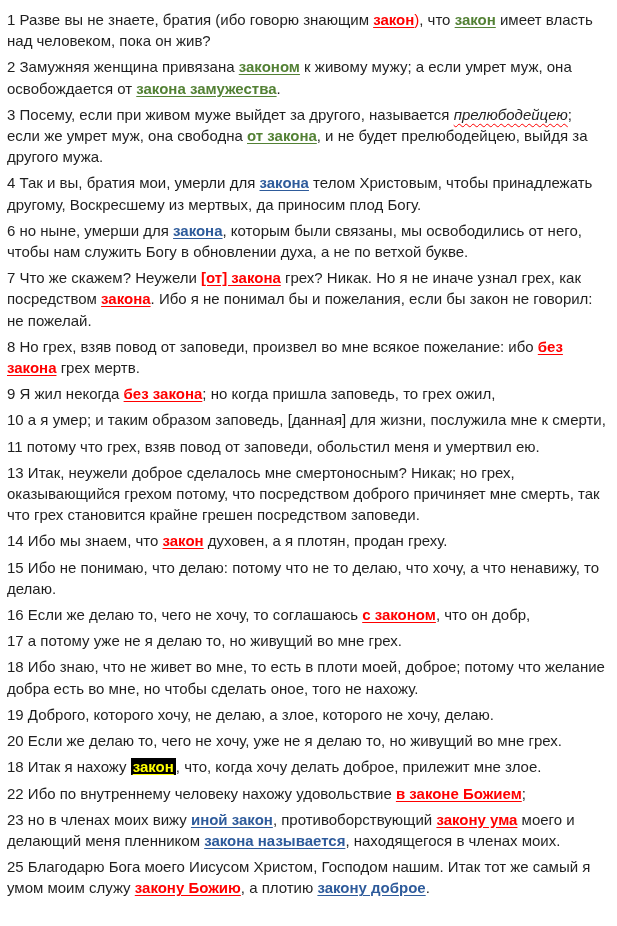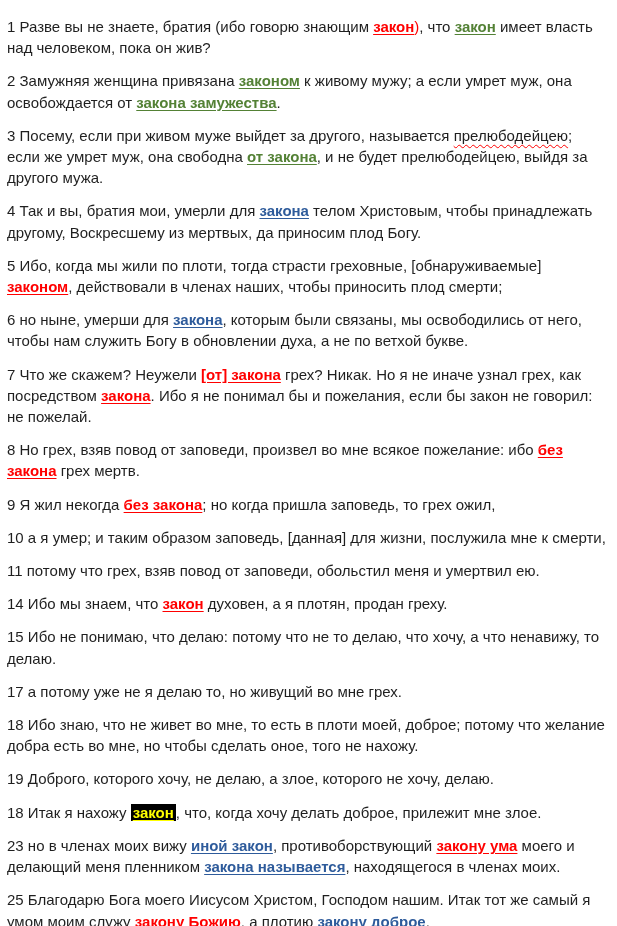--- a/index.html
+++ b/index.html
@@ -14,21 +14,21 @@
     padding: 4px 8px 4px 7px;
     overflow: hidden;
     font-family: "Liberation Sans", sans-serif;
     font-size: 15px;
     line-height: 21.2px;
     color: #1f1f1f;
     -webkit-font-smoothing: antialiased;
   }
   .page { width: 100%; }
   p.verse {
-    margin: 12px 0 1px 0;
+    margin: 5px 0 1px 0;
     padding: 0;
   }
   
   .run-n { }
   .run-r {
     color: var(--law-red, #FF0000);
     font-weight: bold;
     text-decoration: underline;
     text-underline-offset: 2px;
   }
@@ -50,20 +50,21 @@
     font-weight: bold;
     text-decoration: underline;
     text-underline-offset: 2px;
     padding: 0 2px;
   }
   .run-rp { color: var(--law-red, #FF0000); }
   .run-sq {
     text-decoration: underline wavy var(--law-red, #FF0000);
     text-decoration-thickness: 1px;
     text-underline-offset: 3px;
+    font-style: italic;
   }
   .legend {
     margin-top: 26px;
   }
   .legend-item {
     display: flex;
     align-items: baseline;
     margin: 0 0 4px 0;
     padding-left: 6px;
     line-height: 21px;
@@ -76,33 +77,36 @@
 </style>
 </head>
 <body style="color: rgb(31, 31, 31);">
 
 <div class="page">
   <div>
       <p class="verse"><span class="run-n">1 Разве вы не знаете, братия (ибо говорю знающим </span><span class="run-r">закон</span><span class="run-rp">)</span><span class="run-n">, что </span><span class="run-g">закон</span><span class="run-n"> имеет власть над человеком, пока он жив?</span></p>
       <p class="verse"><span class="run-n">2 Замужняя женщина привязана </span><span class="run-g">законом</span><span class="run-n"> к живому мужу; а если умрет муж, она освобождается от </span><span class="run-g">закона замужества</span><span class="run-n">.</span></p>
       <p class="verse"><span class="run-n">3 Посему, если при живом муже выйдет за другого, называется </span><span class="run-sq">прелюбодейцею</span><span class="run-n">; если же умрет муж, она свободна </span><span class="run-g">от закона</span><span class="run-n">, и не будет прелюбодейцею, выйдя за другого мужа.</span></p>
       <p class="verse"><span class="run-n">4 Так и вы, братия мои, умерли для </span><span class="run-b">закона</span><span class="run-n"> телом Христовым, чтобы принадлежать другому, Воскресшему из мертвых, да приносим плод Богу.</span></p>
-      <p class="verse"><span class="run-n">5 Ибо, когда мы жили по плоти, тогда страсти греховные, [обнаруживаемые] </span><span class="run-r">законом</span><span class="run-n">, действовали в членах наших, чтобы приносить плод смерти;</span></p>
       <p class="verse"><span class="run-n">6 но ныне, умерши для </span><span class="run-b">закона</span><span class="run-n">, которым были связаны, мы освободились от него, чтобы нам служить Богу в обновлении духа, а не по ветхой букве.</span></p>
       <p class="verse"><span class="run-n">7 Что же скажем? Неужели </span><span class="run-r">[от] закона</span><span class="run-n"> грех? Никак. Но я не иначе узнал грех, как посредством </span><span class="run-r">закона</span><span class="run-n">. Ибо я не понимал бы и пожелания, если бы закон не говорил: не пожелай.</span></p>
       <p class="verse"><span class="run-n">8 Но грех, взяв повод от заповеди, произвел во мне всякое пожелание: ибо </span><span class="run-r">без закона</span><span class="run-n"> грех мертв.</span></p>
       <p class="verse"><span class="run-n">9 Я жил некогда </span><span class="run-r">без закона</span><span class="run-n">; но когда пришла заповедь, то грех ожил,</span></p>
       <p class="verse"><span class="run-n">10 а я умер; и таким образом заповедь, [данная] для жизни, послужила мне к смерти,</span></p>
       <p class="verse"><span class="run-n">11 потому что грех, взяв повод от заповеди, обольстил меня и умертвил ею.</span></p>
+      <p class="verse"><span class="run-n">13 Итак, неужели доброе сделалось мне смертоносным? Никак; но грех, оказывающийся грехом потому, что посредством доброго причиняет мне смерть, так что грех становится крайне грешен посредством заповеди.</span></p>
       <p class="verse"><span class="run-n">14 Ибо мы знаем, что </span><span class="run-r">закон</span><span class="run-n"> духовен, а я плотян, продан греху.</span></p>
       <p class="verse"><span class="run-n">15 Ибо не понимаю, что делаю: потому что не то делаю, что хочу, а что ненавижу, то делаю.</span></p>
+      <p class="verse"><span class="run-n">16 Если же делаю то, чего не хочу, то соглашаюсь </span><span class="run-r">с законом</span><span class="run-n">, что он добр,</span></p>
       <p class="verse"><span class="run-n">17 а потому уже не я делаю то, но живущий во мне грех.</span></p>
       <p class="verse"><span class="run-n">18 Ибо знаю, что не живет во мне, то есть в плоти моей, доброе; потому что желание добра есть во мне, но чтобы сделать оное, того не нахожу.</span></p>
       <p class="verse"><span class="run-n">19 Доброго, которого хочу, не делаю, а злое, которого не хочу, делаю.</span></p>
+      <p class="verse"><span class="run-n">20 Если же делаю то, чего не хочу, уже не я делаю то, но живущий во мне грех.</span></p>
       <p class="verse"><span class="run-n">18 Итак я нахожу </span><span class="run-y">закон</span><span class="run-n">, что, когда хочу делать доброе, прилежит мне злое.</span></p>
+      <p class="verse"><span class="run-n">22 Ибо по внутреннему человеку нахожу удовольствие </span><span class="run-r">в законе Божием</span><span class="run-n">;</span></p>
       <p class="verse"><span class="run-n">23 но в членах моих вижу </span><span class="run-b">иной закон</span><span class="run-n">, противоборствующий </span><span class="run-r">закону ума</span><span class="run-n"> моего и делающий меня пленником </span><span class="run-b">закона называется</span><span class="run-n">, находящегося в членах моих.</span></p>
       <p class="verse"><span class="run-n">25 Благодарю Бога моего Иисусом Христом, Господом нашим. Итак тот же самый я умом моим служу </span><span class="run-r">закону Божию</span><span class="run-n">, а плотию </span><span class="run-b">закону доброе</span><span class="run-n">.</span></p>
     </div>
   <div class="legend">
       <div class="legend-item">
         <span class="legend-marker">1)</span>
         <span><span class="run-r">закон</span><span class="legend-desc"> - «Закон Моисея»</span></span>
       </div>
     </div>
 </div>

